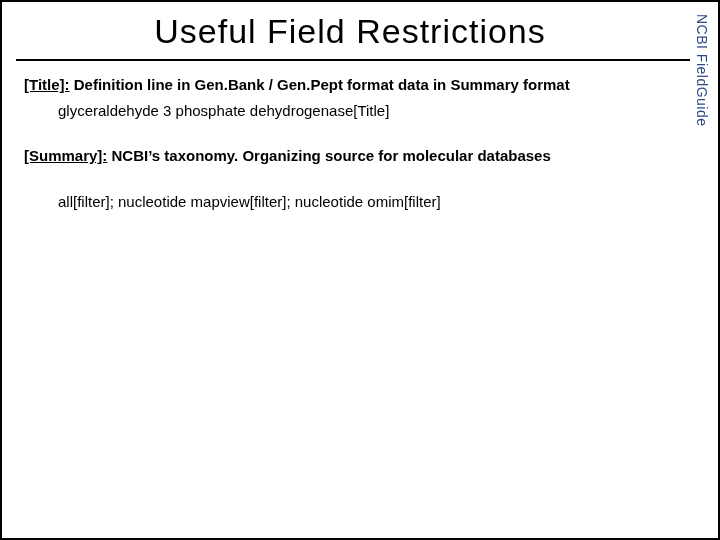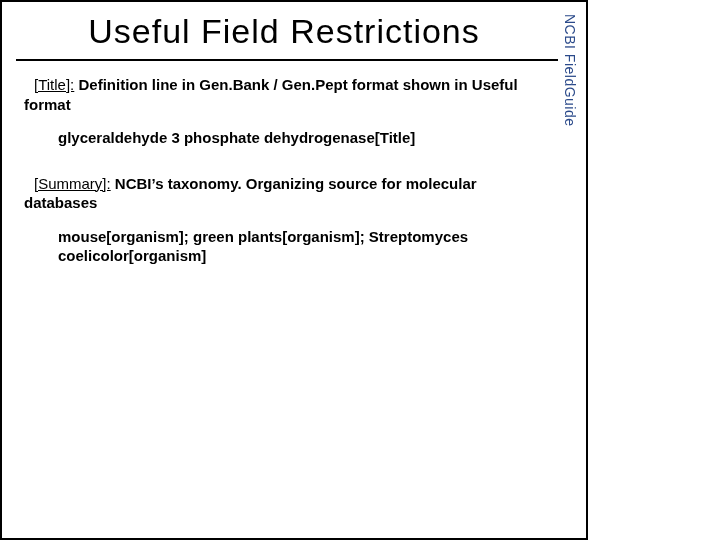--- a/index.html
+++ b/index.html
@@ -7,21 +7,21 @@
     padding: 0;
     width: 720px;
     height: 540px;
     background: #ffffff;
     font-family: Arial, Helvetica, sans-serif;
     overflow: hidden;
     position: relative;
   }
   .slide {
     position: relative;
-    width: 588px;
+    width: 720px;
     height: 540px;
     box-sizing: border-box;
     border: 2px solid #000;
   }
   .title {
     text-align: center;
     font-family: "Lucida Sans", "Lucida Sans Unicode", "Lucida Grande", Verdana, sans-serif;
     font-size: 34px;
     letter-spacing: 1px;
     color: #000;
@@ -50,60 +50,59 @@
     line-height: 1.3;
   }
   .field-block {
     margin-bottom: 26px;
   }
   .field-heading {
     font-weight: bold;
   }
   .field-tag {
     text-decoration: underline;
-    font-weight: normal;
-    margin-left: 10px;
+    font-weight: bold;
   }
   .field-desc {
     font-weight: bold;
   }
   .example {
-    margin: 14px 0 0 34px;
-    font-weight: bold;
+    margin: 6px 0 0 34px;
+    font-weight: normal;
   }
   .last-block {
     margin-bottom: 0;
   }
 </style>
 </head>
 <body>
 
 <div class="slide">
 
   <div class="title">Useful Field Restrictions</div>
   <hr class="title-rule">
 
   <div class="side-label">NCBI FieldGuide</div>
 
   <div class="content">
 
     <div class="field-block">
       <div class="field-heading">
         <span class="field-tag">[Title]:</span>
-        <span class="field-desc">Definition line in Gen.Bank / Gen.Pept format shown in Useful format</span>
+        <span class="field-desc">Definition line in Gen.Bank / Gen.Pept format data in Summary format</span>
       </div>
       <div class="example">glyceraldehyde 3 phosphate dehydrogenase[Title]</div>
     </div>
 
     <div class="field-block">
       <div class="field-heading">
         <span class="field-tag">[Summary]:</span>
         <span class="field-desc">NCBI’s taxonomy. Organizing source for molecular databases</span>
       </div>
-      <div class="example">mouse[organism]; green plants[organism]; Streptomyces coelicolor[organism]</div>
     </div>
 
 
     <div class="field-block last-block">
+      <div class="example">all[filter]; nucleotide mapview[filter]; nucleotide omim[filter]</div>
     </div>
 
   </div>
 </div>
 
 </body></html>

